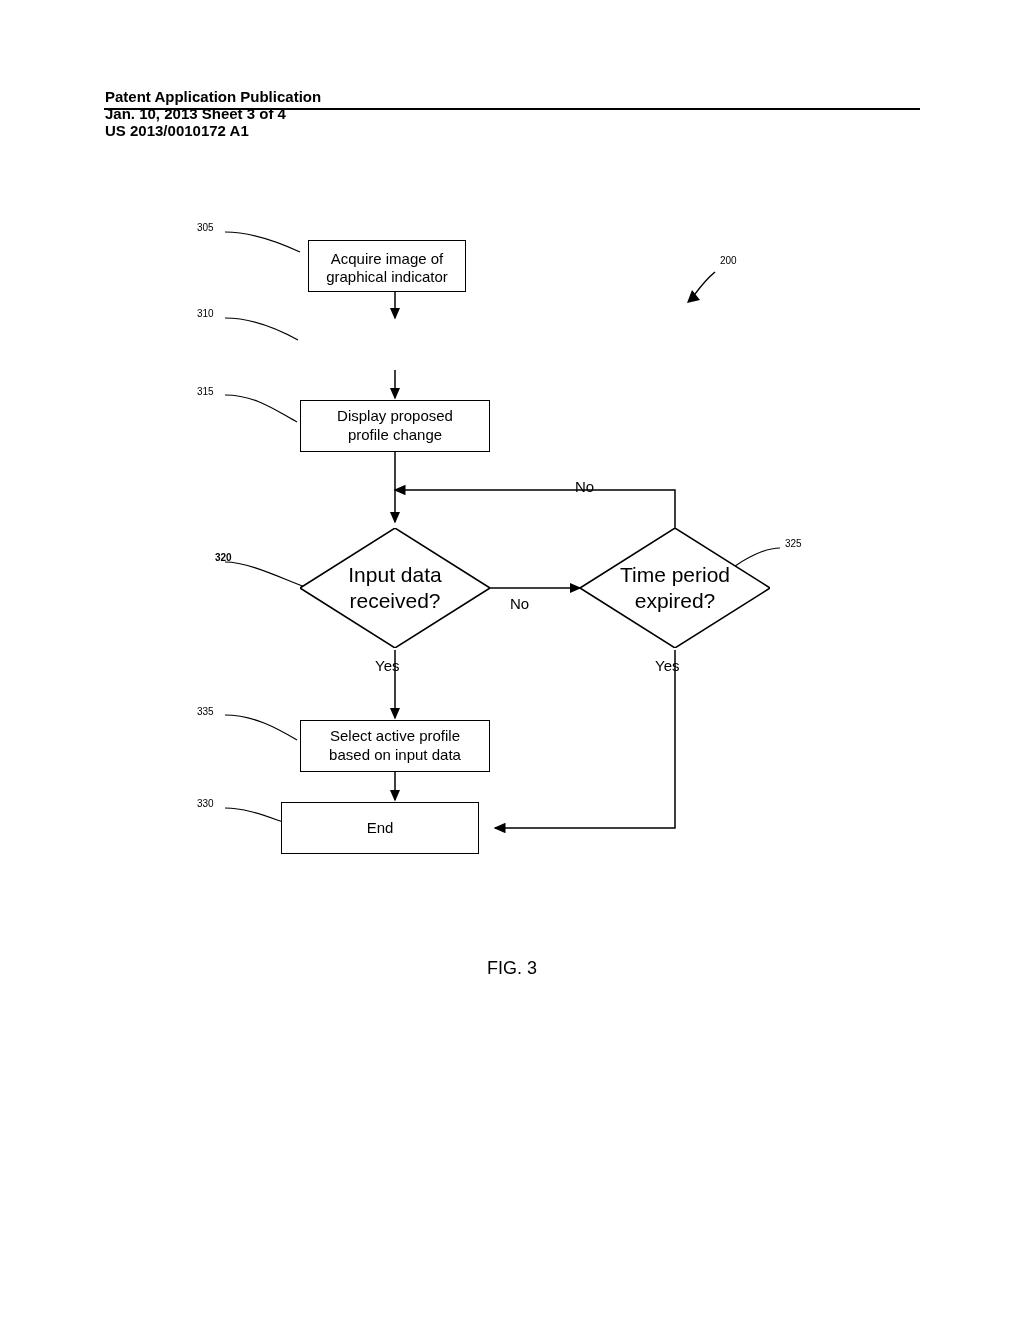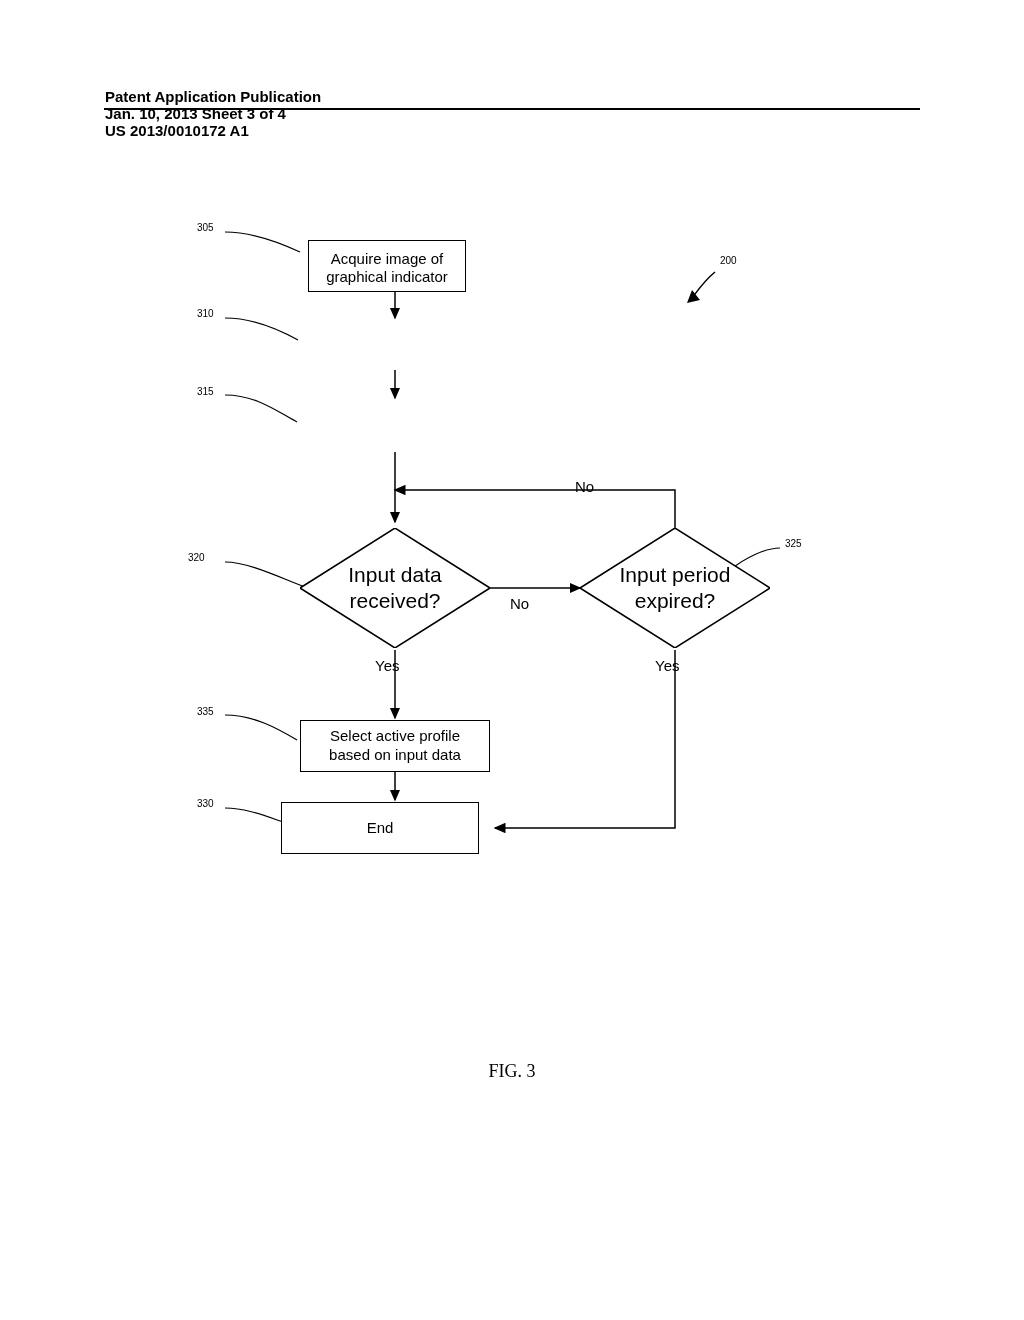--- a/index.html
+++ b/index.html
@@ -138,52 +138,56 @@
     <path d="M 225 618 C 248 618, 270 628, 292 635" stroke="#000" stroke-width="1.2" fill="none"></path>
 
     <path d="M 715 82 C 705 90, 698 100, 692 108" stroke="#000" stroke-width="1.5" fill="none"></path>
     <polygon points="687,113 692,100 700,110" fill="#000"></polygon>
   </svg>
 
   <div class="box" style="left:308px; top:50px; width:158px; height:52px;align-items:flex-end;">
     <span style="white-space:pre-line;">Acquire image of
 graphical indicator</span>
   </div>
+  <div class="box" style="left:300px; top:210px; width:190px; height:52px;">
+    <span style="white-space:pre-line;">Display proposed
+profile change</span>
+  </div>
   <div class="box" style="left:300px; top:530px; width:190px; height:52px;">
     <span style="white-space:pre-line;">Select active profile
 based on input data</span>
   </div>
   <div class="box" style="left:281px; top:612px; width:198px; height:52px;">
     <span>End</span>
   </div>
 
   <div class="diamond-wrap" style="left:300px; top:338px; width:190px; height:120px;">
     <svg class="diamond-shape" viewBox="0 0 190 120" preserveAspectRatio="none">
       <polygon points="95,0 190,60 95,120 0,60" fill="#fff" stroke="#000" stroke-width="1.5"></polygon>
     </svg>
     <div class="diamond-text" style="white-space:pre-line;">Input data
 received?</div>
   </div>
   <div class="diamond-wrap" style="left:580px; top:338px; width:190px; height:120px;">
     <svg class="diamond-shape" viewBox="0 0 190 120" preserveAspectRatio="none">
       <polygon points="95,0 190,60 95,120 0,60" fill="#fff" stroke="#000" stroke-width="1.5"></polygon>
     </svg>
-    <div class="diamond-text" style="white-space:pre-line;">Input period
+    <div class="diamond-text" style="white-space:pre-line;">Time period
 expired?</div>
   </div>
 
   <div class="ref-label" style="left:197px; top:32px;">305</div>
   <div class="ref-label" style="left:197px; top:118px;">310</div>
   <div class="ref-label" style="left:197px; top:196px;">315</div>
-  <div class="ref-label" style="left:188px; top:362px;">320</div>
+  <div class="ref-label" style="left:215px; top:362px;font-weight:bold;">320</div>
   <div class="ref-label" style="left:785px; top:348px;">325</div>
   <div class="ref-label" style="left:197px; top:516px;">335</div>
   <div class="ref-label" style="left:197px; top:608px;">330</div>
   <div class="ref-label" style="left:720px; top:65px;">200</div>
 
   <div class="edge-label" style="left:375px; top:467px;">Yes</div>
   <div class="edge-label" style="left:655px; top:467px;">Yes</div>
   <div class="edge-label" style="left:510px; top:405px;">No</div>
   <div class="edge-label" style="left:575px; top:288px;">No</div>
 
 </div>
 
-<div class="fig-caption" style="top:1061px;font-family:Liberation Serif, serif;">FIG. 3</div>
+<div class="fig-caption" style="top:958px;">FIG. 3</div>
 
 </body></html>

